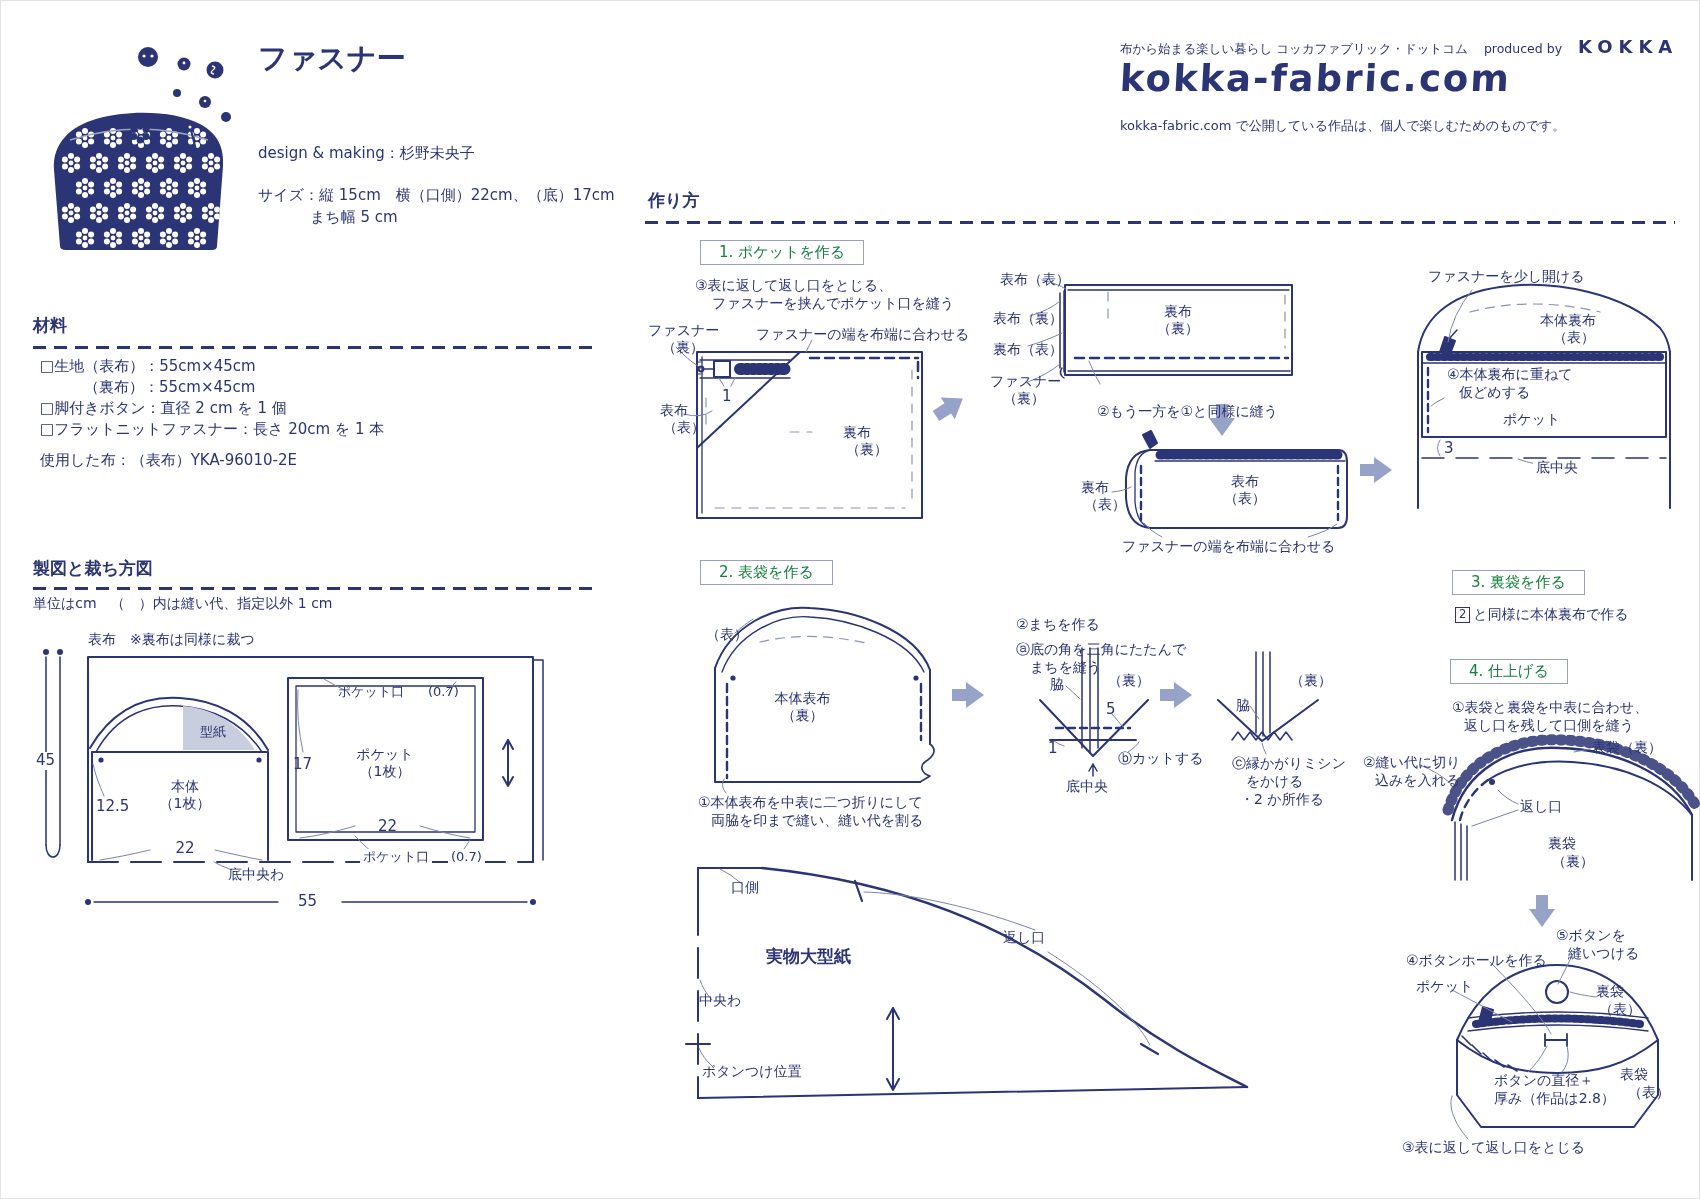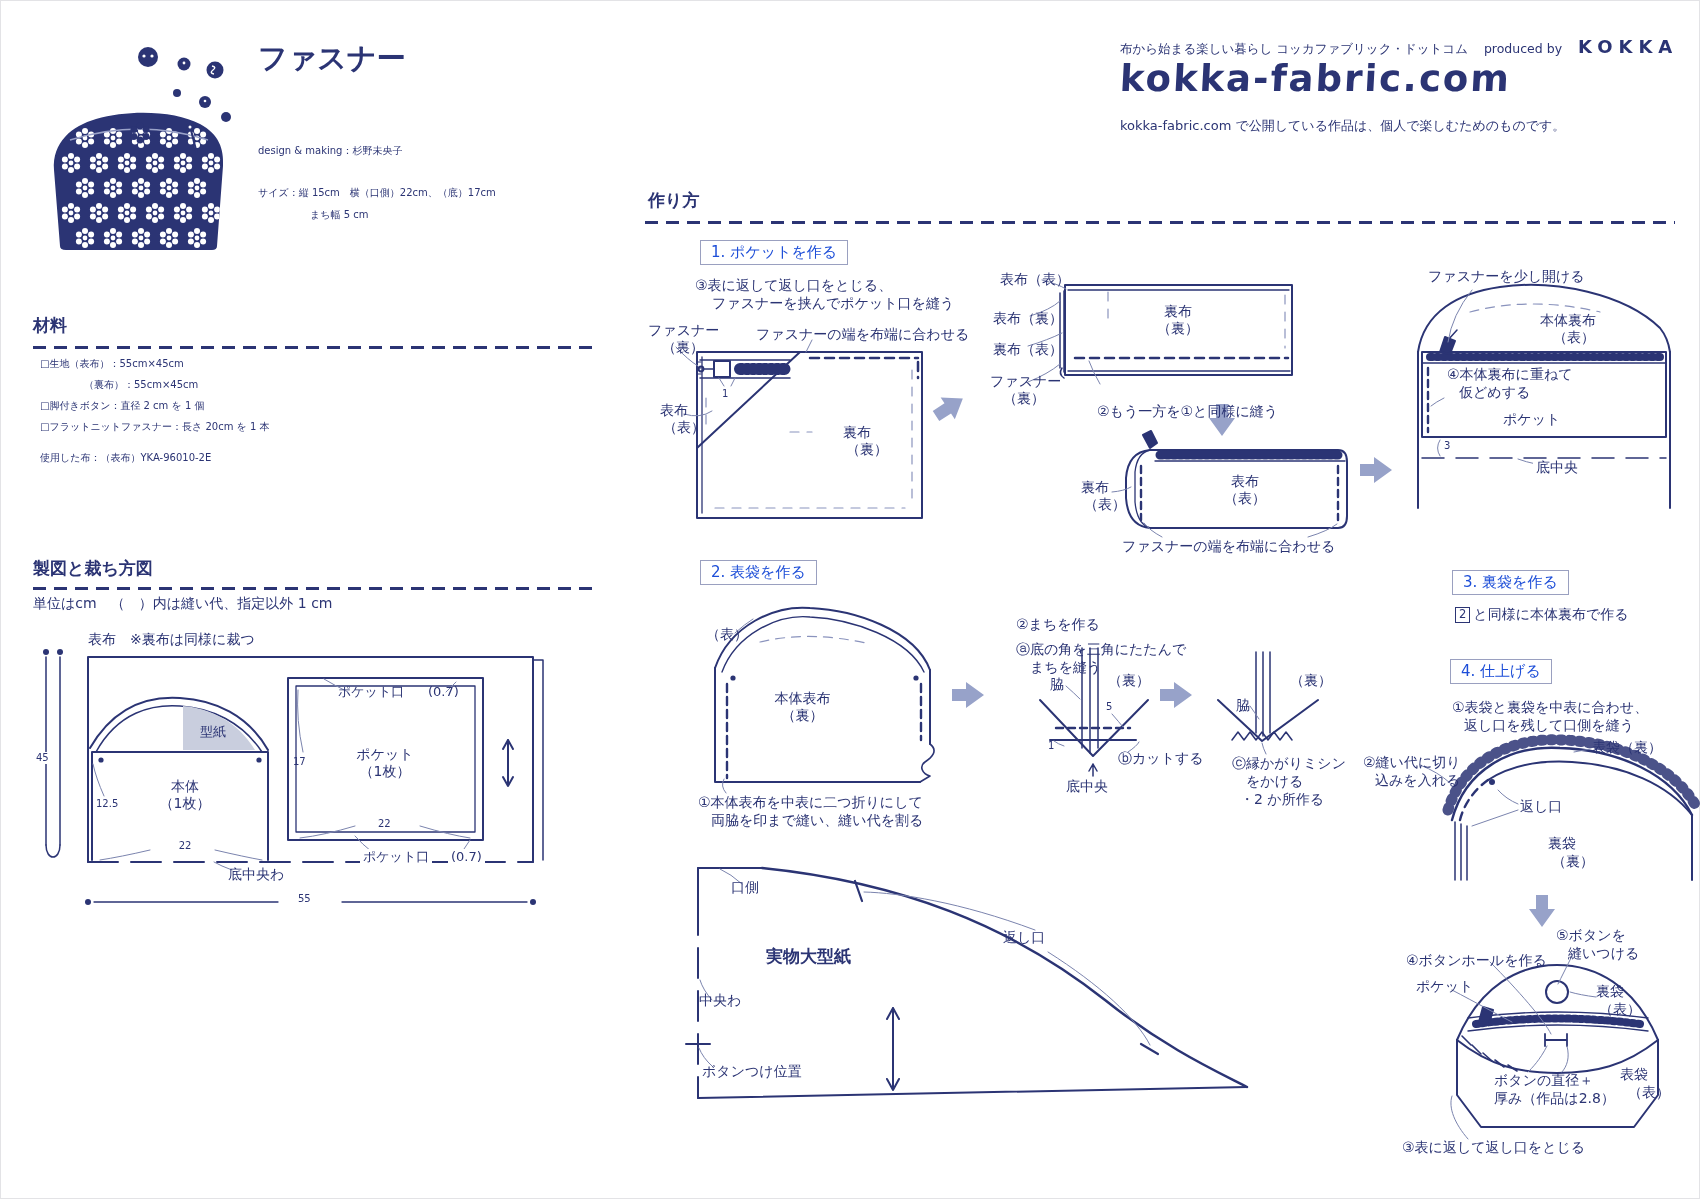--- a/index.html
+++ b/index.html
@@ -1,28 +1,28 @@
 <!DOCTYPE html>
 <html><head>
 <meta charset="utf-8">
 <style>
   html,body{margin:0;padding:0;background:#fff;}
   .page{position:relative;width:1700px;height:1199px;background:#fff;overflow:hidden;
         font-family:"DejaVu Sans",sans-serif;color:#2b3474;box-shadow:inset 0 0 0 1px #e3e3e6;}
   svg{position:absolute;left:0;top:0;}
   .lb{position:absolute;font-size:14px;line-height:1.18;white-space:nowrap;color:#2b3474;}
   .sm{font-size:13px;}
-  .md{font-size:10px;}
+  .md{font-size:15px;}
   .t1{font-size:29px;font-weight:bold;line-height:1.3;}
   .head{font-weight:bold;font-size:17px;}
   .c{text-align:center;}
   .bg{background:#fff;padding:0 3px;}
   .b{font-weight:bold;}
-  .box{position:absolute;border:1px solid #9aa0c0;background:#fff;padding:2px 10px;
-       font-size:15px;color:#1d4ed8;white-space:nowrap;}
+  .box{position:absolute;border:1px solid #9aa0c0;background:#fff;padding:2px 18px;
+       font-size:15px;color:#15803d;white-space:nowrap;}
   .rule{position:absolute;height:3px;
         background:repeating-linear-gradient(90deg,#2b3474 0 13px,transparent 13px 21px);}
   .logo{position:absolute;font-size:37px;font-weight:bold;letter-spacing:2px;transform:skewX(-3deg);}
   .tagrow{position:absolute;display:flex;align-items:baseline;gap:16px;}
   .tag{font-size:12.5px;}
   .prod{font-size:12.5px;}
   .kokka{font-size:18px;font-weight:bold;letter-spacing:6px;}
   .notice{font-size:13px;}
   .numbox{display:inline-block;border:1px solid #2b3474;font-size:11.5px;line-height:1;
           padding:1px 3px;margin-right:3px;vertical-align:1px;}

